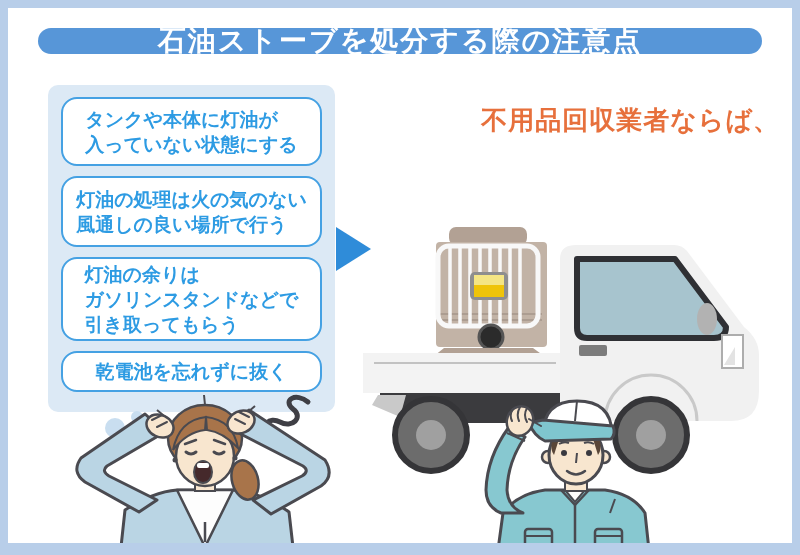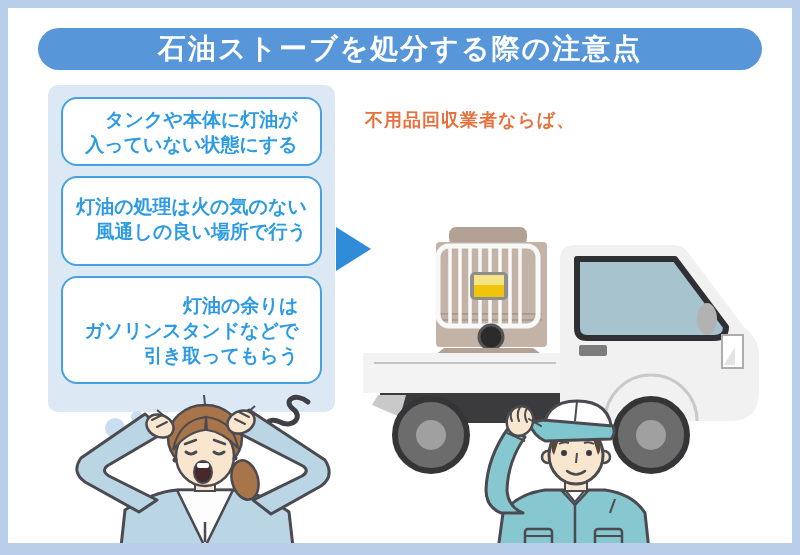--- a/index.html
+++ b/index.html
@@ -3,48 +3,48 @@
 <meta charset="utf-8">
 <style>
   html,body{margin:0;padding:0;background:#fff;}
   .frame{
     position:relative;width:800px;height:555px;box-sizing:border-box;
     border:8px solid #B8CEE9;border-bottom-width:12px;
     background:#ffffff;overflow:hidden;
     font-family:"Liberation Sans","DejaVu Sans",sans-serif;
   }
   .title-banner{
-    position:absolute;left:30px;top:20px;width:724px;height:42px;
+    position:absolute;left:30px;top:20px;width:724px;height:26px;
     background:#5796D8;border-radius:21px;
     display:flex;align-items:center;justify-content:center;
     color:#ffffff;font-size:28px;font-weight:bold;letter-spacing:2px;
   }
   .panel{
     position:absolute;left:40px;top:77px;width:287px;height:327px;
     background:#DCE9F5;border-radius:10px;box-sizing:border-box;
     padding:12px 13px;display:flex;flex-direction:column;gap:10px;
   }
   .note-box{
     background:#ffffff;border:2px solid #45A1E3;border-radius:16px;
     color:#2D9BE3;font-weight:bold;font-size:19px;line-height:25px;
-    display:flex;align-items:center;justify-content:center;text-align:right;
+    display:flex;align-items:center;justify-content:center;text-align:left;
     white-space:pre-line;box-sizing:border-box;
   }
   .note-box:nth-child(1){height:69px;}
-  .note-box:nth-child(2){height:90px;font-family:Liberation Mono, monospace;}
-  .note-box:nth-child(3){height:108px;}
+  .note-box:nth-child(2){height:71px;}
+  .note-box:nth-child(3){height:84px;}
   .note-box:nth-child(4){height:41px;}
   .arrow-right{
     position:absolute;left:328px;top:219px;width:0;height:0;
     border-top:22px solid transparent;border-bottom:22px solid transparent;
     border-left:35px solid #2F8CD9;
   }
   .callout{
     position:absolute;left:357px;top:95px;width:415px;
-    text-align:left;color:#E7703C;font-size:18px;font-weight:bold;
+    text-align:right;color:#E7703C;font-size:26px;font-weight:bold;
     line-height:34px;letter-spacing:1px;
   }
   .illu{position:absolute;}
   #stove{left:422px;top:218px;width:120px;height:132px;}
   #truck{left:352px;top:227px;width:405px;height:240px;}
   #woman{left:57px;top:384px;width:280px;height:155px;}
   #man{left:457px;top:387px;width:215px;height:155px;}
 </style>
 </head>
 <body>
@@ -56,20 +56,21 @@
   </div>
 
   <div class="panel">
     <div class="note-box">タンクや本体に灯油が
 入っていない状態にする</div>
     <div class="note-box">灯油の処理は火の気のない
 風通しの良い場所で行う</div>
     <div class="note-box">灯油の余りは
 ガソリンスタンドなどで
 引き取ってもらう</div>
+    <div class="note-box">乾電池を忘れずに抜く</div>
   </div>
 
   <div class="arrow-right"></div>
 
   <div class="callout">
     <div>不用品回収業者ならば、</div>
   </div>
 
   <svg id="stove" class="illu" viewBox="0 0 120 132">
     <rect x="19" y="1" width="78" height="18" rx="7" fill="#B2A194"></rect>

